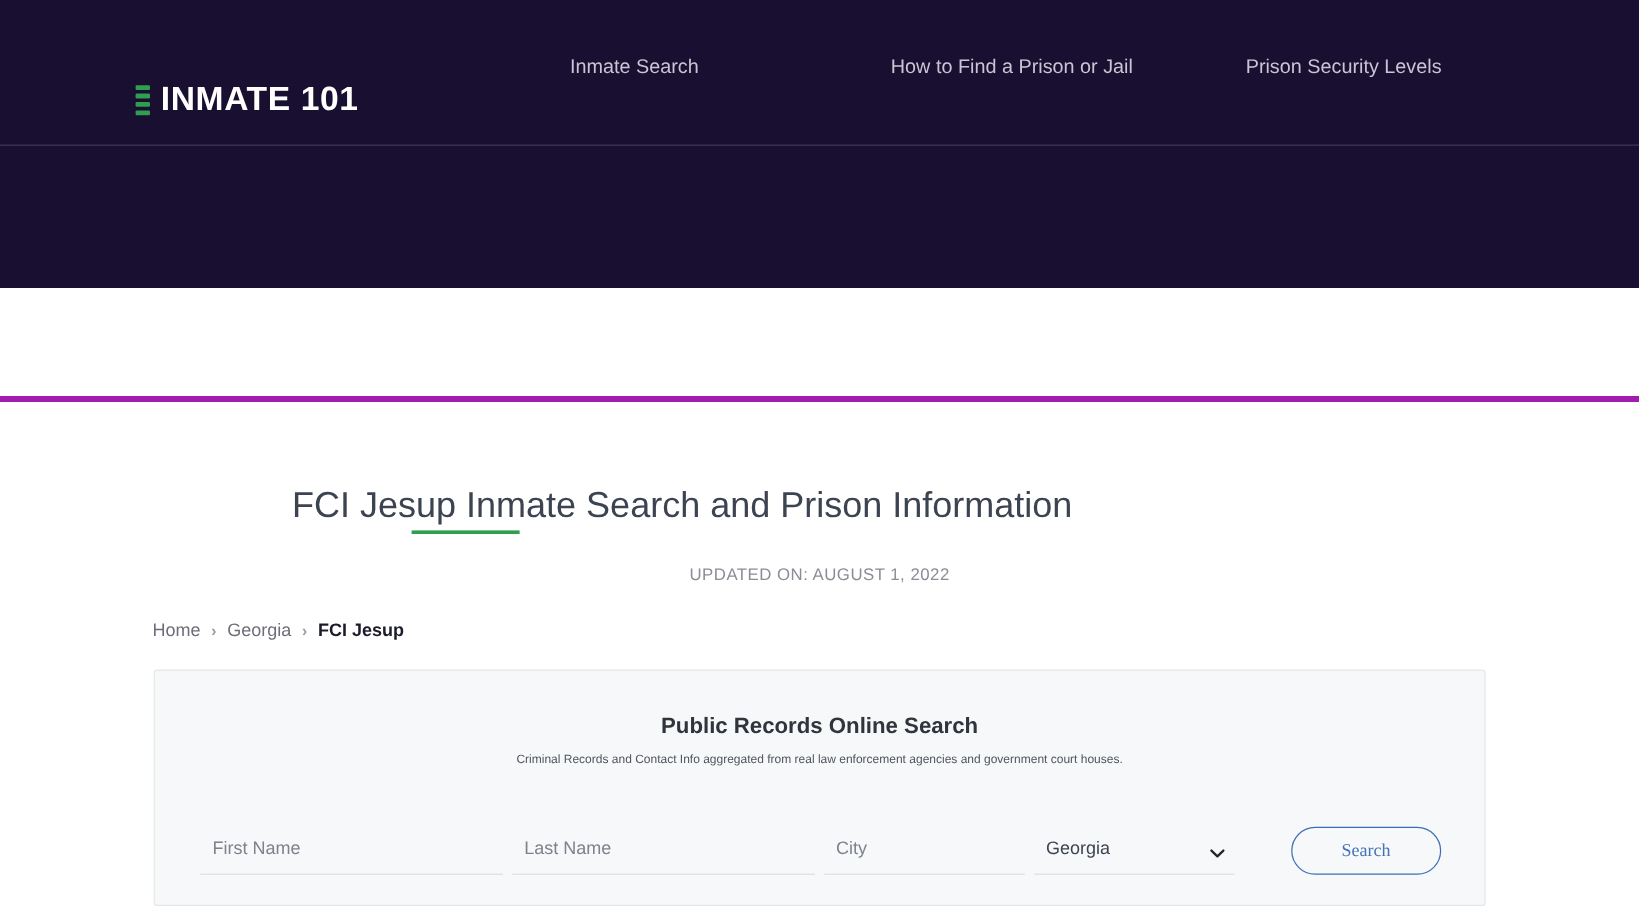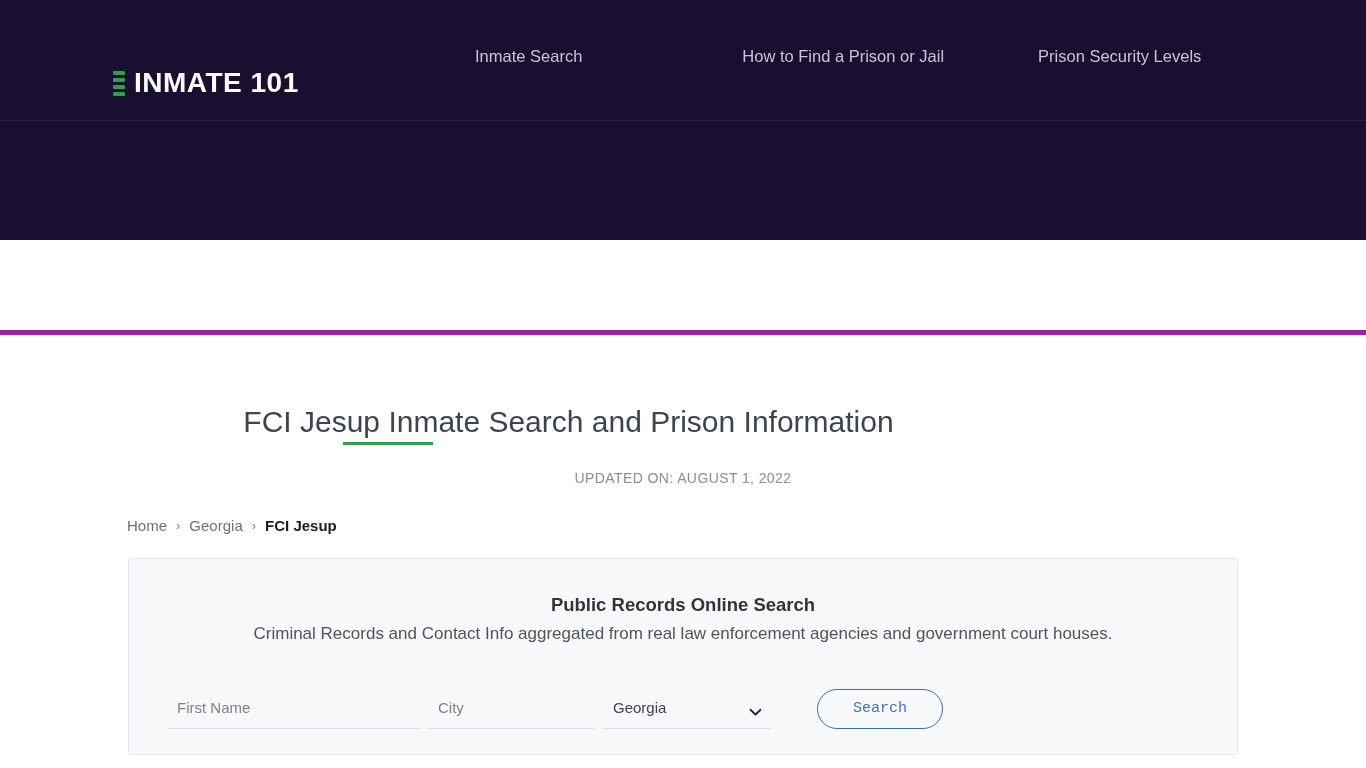--- a/index.html
+++ b/index.html
@@ -200,21 +200,21 @@
     font-size: 18.5px;
     font-weight: bold;
     line-height: 24px;
   }
   .card-sub {
     position: absolute;
     left: 0; top: 65px;
     width: 100%;
     text-align: center;
     color: #4f555e;
-    font-size: 17px;
+    font-size: 10px;
     line-height: 20px;
   }
   .card-form {
     position: absolute;
     left: 38px; top: 108px;
     width: 1034px;
     display: flex;
     align-items: flex-start;
     margin-top: 24px;
   }
@@ -262,21 +262,21 @@
   }
 
   .search-btn {
     width: 126px;
     height: 40px;
     margin-top: -2px;
     background: transparent;
     border: 1px solid #3b6fb5;
     border-radius: 20px;
     color: #4073b8;
-    font-family: Liberation Mono, monospace;
+    font-family: Liberation Serif, serif;
     font-size: 15px;
     line-height: 18px;
     cursor: pointer;
   }
 </style>
 </head>
 <body>
 
 <div class="topbar">
 
@@ -324,20 +324,21 @@
 <h1 class="page-title">FCI Jesup Inmate Search and Prison Information</h1>
 <div class="title-rule"></div>
 <div class="updated">UPDATED ON: AUGUST 1, 2022</div>
 
 <div class="records-card">
   <div class="card-title">Public Records Online Search</div>
   <div class="card-sub">Criminal Records and Contact Info aggregated from real law enforcement agencies and government court houses.</div>
 
   <form class="card-form">
     <input type="text" class="field f-first" placeholder="First Name" style="">
+    <input type="text" class="field f-last" placeholder="Last Name" style="">
     <input type="text" class="field f-city" placeholder="City" style="">
 
     <div class="state-wrap">
       <select>
         <option>Georgia</option>
       </select>
       <span class="chev">
         <svg width="13" height="9" viewBox="0 0 13 9" fill="none">
           <path d="M1.5 1.8 L6.5 6.6 L11.5 1.8" stroke="#22262c" stroke-width="1.9" stroke-linecap="round" stroke-linejoin="round"></path>
         </svg>

